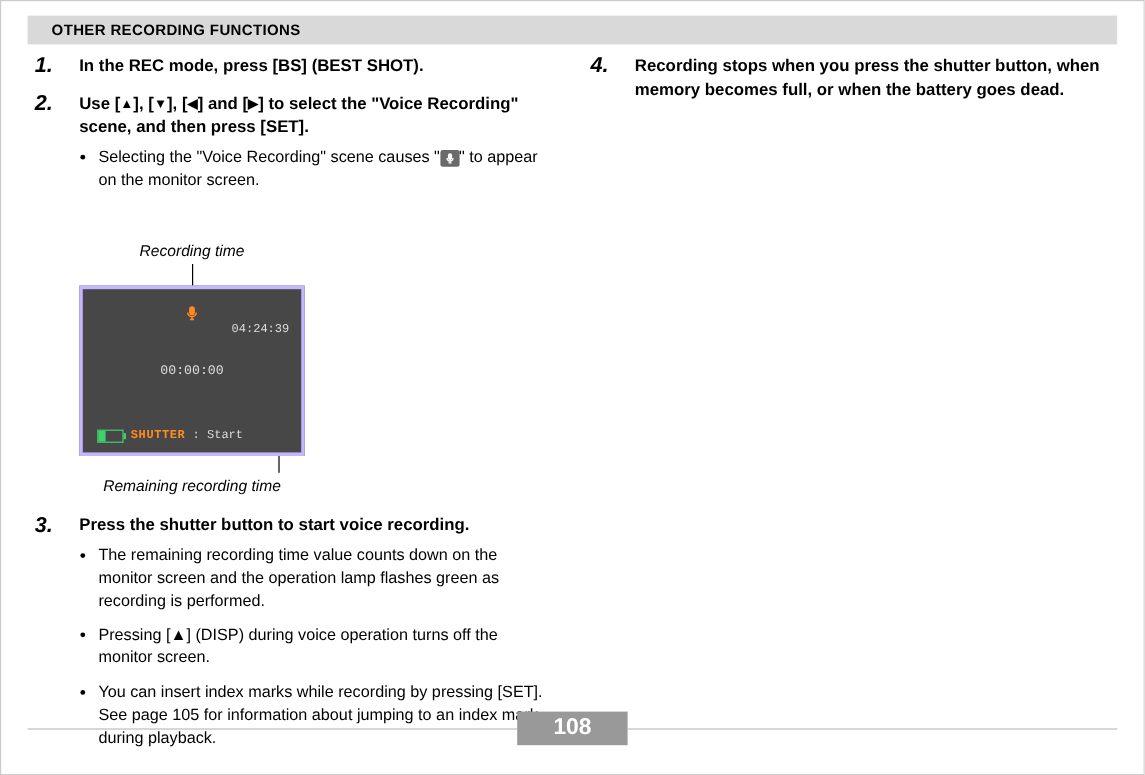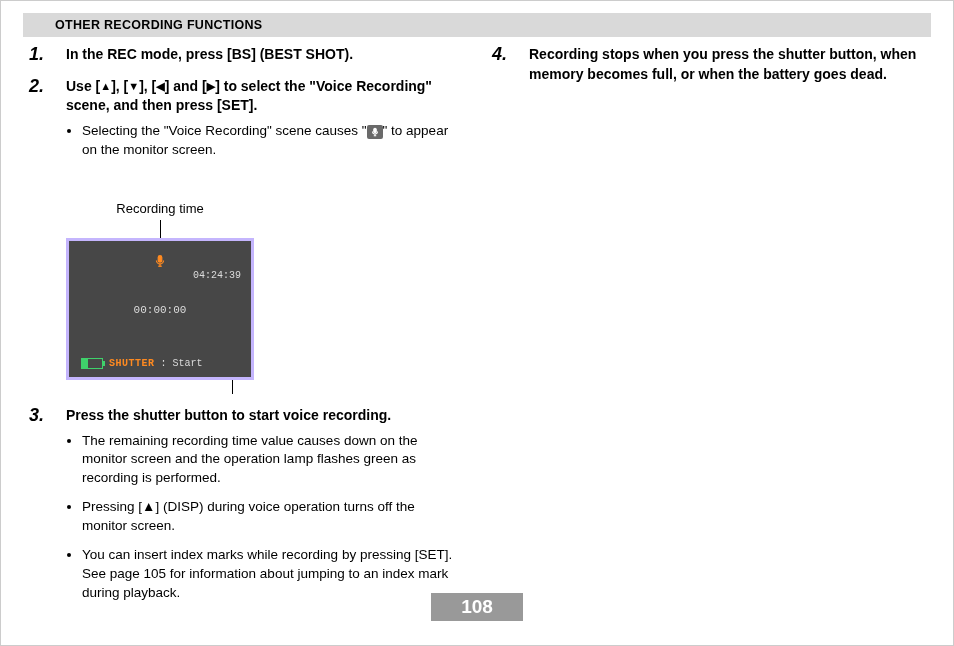--- a/index.html
+++ b/index.html
@@ -22,21 +22,21 @@
   }
   .header-bar {
     position: absolute;
     left: 22px;
     right: 22px;
     top: 12px;
     height: 24px;
     background: #d9d9d9;
     display: flex;
     align-items: center;
-    padding-left: 32px;
+    padding-left: 20px;
     font-weight: bold;
     font-size: 12.5px;
     letter-spacing: 0.3px;
   }
   .content {
     position: absolute;
     left: 28px;
     right: 28px;
     top: 44px;
     bottom: 60px;
@@ -78,20 +78,21 @@
   .step2-text {
     flex: 1 1 auto;
   }
   .screen-wrap {
     flex: 0 0 182px;
     display: flex;
     flex-direction: column;
     align-items: center;
   }
   .callout-top, .callout-bottom {
+    font-style: italic;
     font-size: 13px;
     text-align: center;
     margin: 2px 0;
   }
   .lcd {
     width: 182px;
     height: 136px;
     background: #474747;
     color: #dcdcdc;
     position: relative;
@@ -203,21 +204,20 @@
     vertical-align: -2px;
   }
   .footer {
     position: absolute;
     left: 22px;
     right: 22px;
     bottom: 24px;
     height: 28px;
     display: flex;
     align-items: center;
-    flex-direction: column;
   }
   .footer-line-left, .footer-line-right {
     flex: 1 1 auto;
     height: 1px;
     background: #bdbdbd;
   }
   .page-number {
     background: #999999;
     color: #fff;
     font-weight: bold;
@@ -283,31 +283,32 @@
                 <div class="elapsed">00:00:00</div>
                 <div class="bottom-row">
                   <div class="battery"></div>
                   <span class="shutter-label">SHUTTER</span>
                   <span>: Start</span>
                 </div>
               </div>
               <div class="callout-line-bottom-wrap">
                 <div class="callout-line-bottom"></div>
               </div>
+              <div class="callout-bottom">Remaining recording time</div>
             </div>
           </div>
         </div>
       </div>
 
       <div class="step">
         <div class="step-num">3.</div>
         <div class="step-body">
           <div class="step-title">Press the shutter button to start voice recording.</div>
           <ul class="bullets">
-            <li>The remaining recording time value causes down on the monitor screen and the operation lamp flashes green as recording is performed.</li>
+            <li>The remaining recording time value counts down on the monitor screen and the operation lamp flashes green as recording is performed.</li>
             <li>Pressing [▲] (DISP) during voice operation turns off the monitor screen.</li>
             <li>You can insert index marks while recording by pressing [SET]. See page 105 for information about jumping to an index mark during playback.</li>
           </ul>
         </div>
       </div>
 
     </div>
 
     <div class="col">
       <div class="step">

